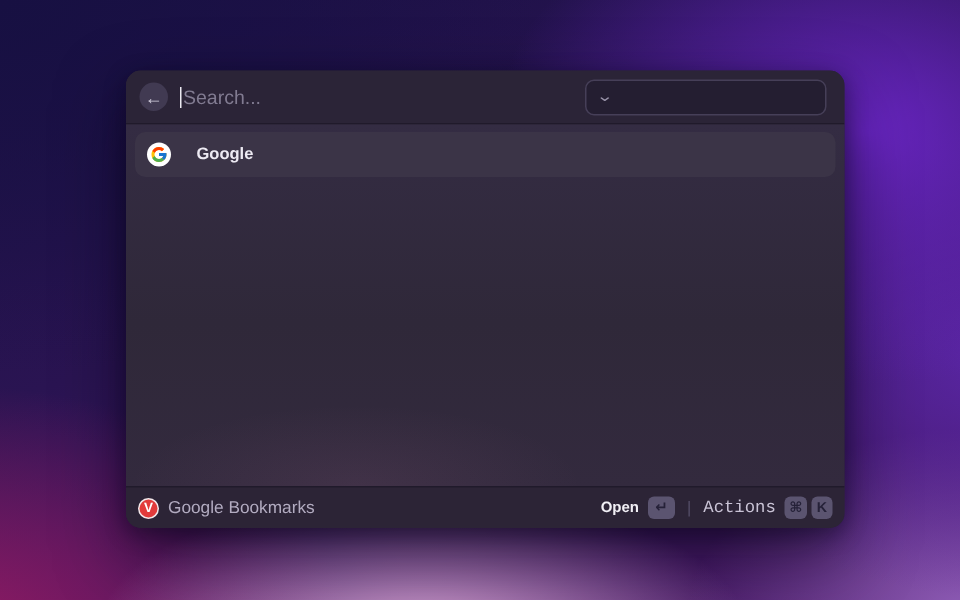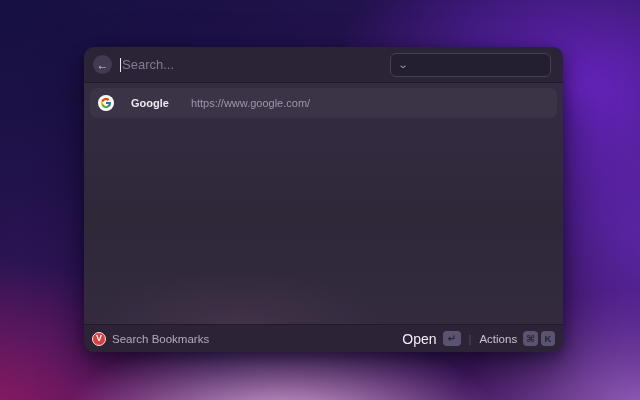--- a/index.html
+++ b/index.html
@@ -108,33 +108,33 @@
     width: 14px; height: 14px; flex: 0 0 14px;
     border-radius: 50%;
     background: #e23b3b;
     border: 1px solid #f2e8ea;
     color: #ffffff;
     display: flex; align-items: center; justify-content: center;
     font-size: 9px; font-weight: 700; line-height: 1;
   }
   .footer-mode { color: #b2abc0; font-size: 11.5px; }
   .footer-spacer { flex: 1; }
-  .footer-open { color: #f1eff5; font-size: 14px; font-weight: 400; }
+  .footer-open { color: #f1eff5; font-size: 10px; font-weight: 700; }
   .key-badge {
     min-width: 14px; height: 15px;
     border-radius: 4px;
     background: #5b5470;
     color: #252138;
     font-size: 9.5px; font-weight: 700;
     display: inline-flex; align-items: center; justify-content: center;
     padding: 0 3px; line-height: 1;
   }
   .key-badge.enter { min-width: 18px; font-size: 10px; }
   .footer-sep { color: #544e68; font-size: 11px; padding: 0 2px; }
-  .footer-actions { color: #c9c3d5; font-size: 11.5px; }
+  .footer-actions { color: #c9c3d5; font-size: 11.5px; font-family: Liberation Mono, monospace; }
   .kgroup { display: flex; align-items: center; gap: 3px; }
 </style>
 </head>
 <body>
 
 <div class="wallpaper"></div>
 
 <div class="dialog">
 
   <div class="dlg-header">
@@ -156,29 +156,28 @@
     <div class="result-row">
       <span class="favicon">
         <svg viewBox="0 0 48 48" aria-hidden="true">
           <path fill="#FFC107" d="M43.611 20.083H42V20H24v8h11.303c-1.649 4.657-6.08 8-11.303 8c-6.627 0-12-5.373-12-12s5.373-12 12-12c3.059 0 5.842 1.154 7.961 3.039l5.657-5.657C34.046 6.053 29.268 4 24 4C12.955 4 4 12.955 4 24s8.955 20 20 20s20-8.955 20-20c0-1.341-.138-2.65-.389-3.917z"></path>
           <path fill="#FF3D00" d="M6.306 14.691l6.571 4.819C14.655 15.108 18.961 12 24 12c3.059 0 5.842 1.154 7.961 3.039l5.657-5.657C34.046 6.053 29.268 4 24 4C16.318 4 9.656 8.337 6.306 14.691z"></path>
           <path fill="#4CAF50" d="M24 44c5.166 0 9.86-1.977 13.409-5.192l-6.19-5.238C29.211 35.091 26.715 36 24 36c-5.202 0-9.619-3.317-11.283-7.946l-6.522 5.025C9.505 39.556 16.227 44 24 44z"></path>
           <path fill="#1976D2" d="M43.611 20.083H42V20H24v8h11.303c-.792 2.237-2.231 4.166-4.087 5.571l.003-.002l6.19 5.238C36.971 39.205 44 34 44 24c0-1.341-.138-2.65-.389-3.917z"></path>
         </svg>
       </span>
       <span class="result-title">Google</span>
-      <span class="result-url">https://www.google.com/</span>
     </div>
   </div>
 
   <div class="dlg-footer">
     <span class="vivaldi-icon">
       <span>V</span>
     </span>
-    <span class="footer-mode">Search Bookmarks</span>
+    <span class="footer-mode">Google Bookmarks</span>
     <span class="footer-spacer"></span>
     <span class="footer-open">Open</span>
     <span class="key-badge enter">↵</span>
     <span class="footer-sep">|</span>
     <span class="footer-actions">Actions</span>
     <span class="kgroup">
       <span class="key-badge">⌘</span>
       <span class="key-badge">K</span>
     </span>
   </div>

